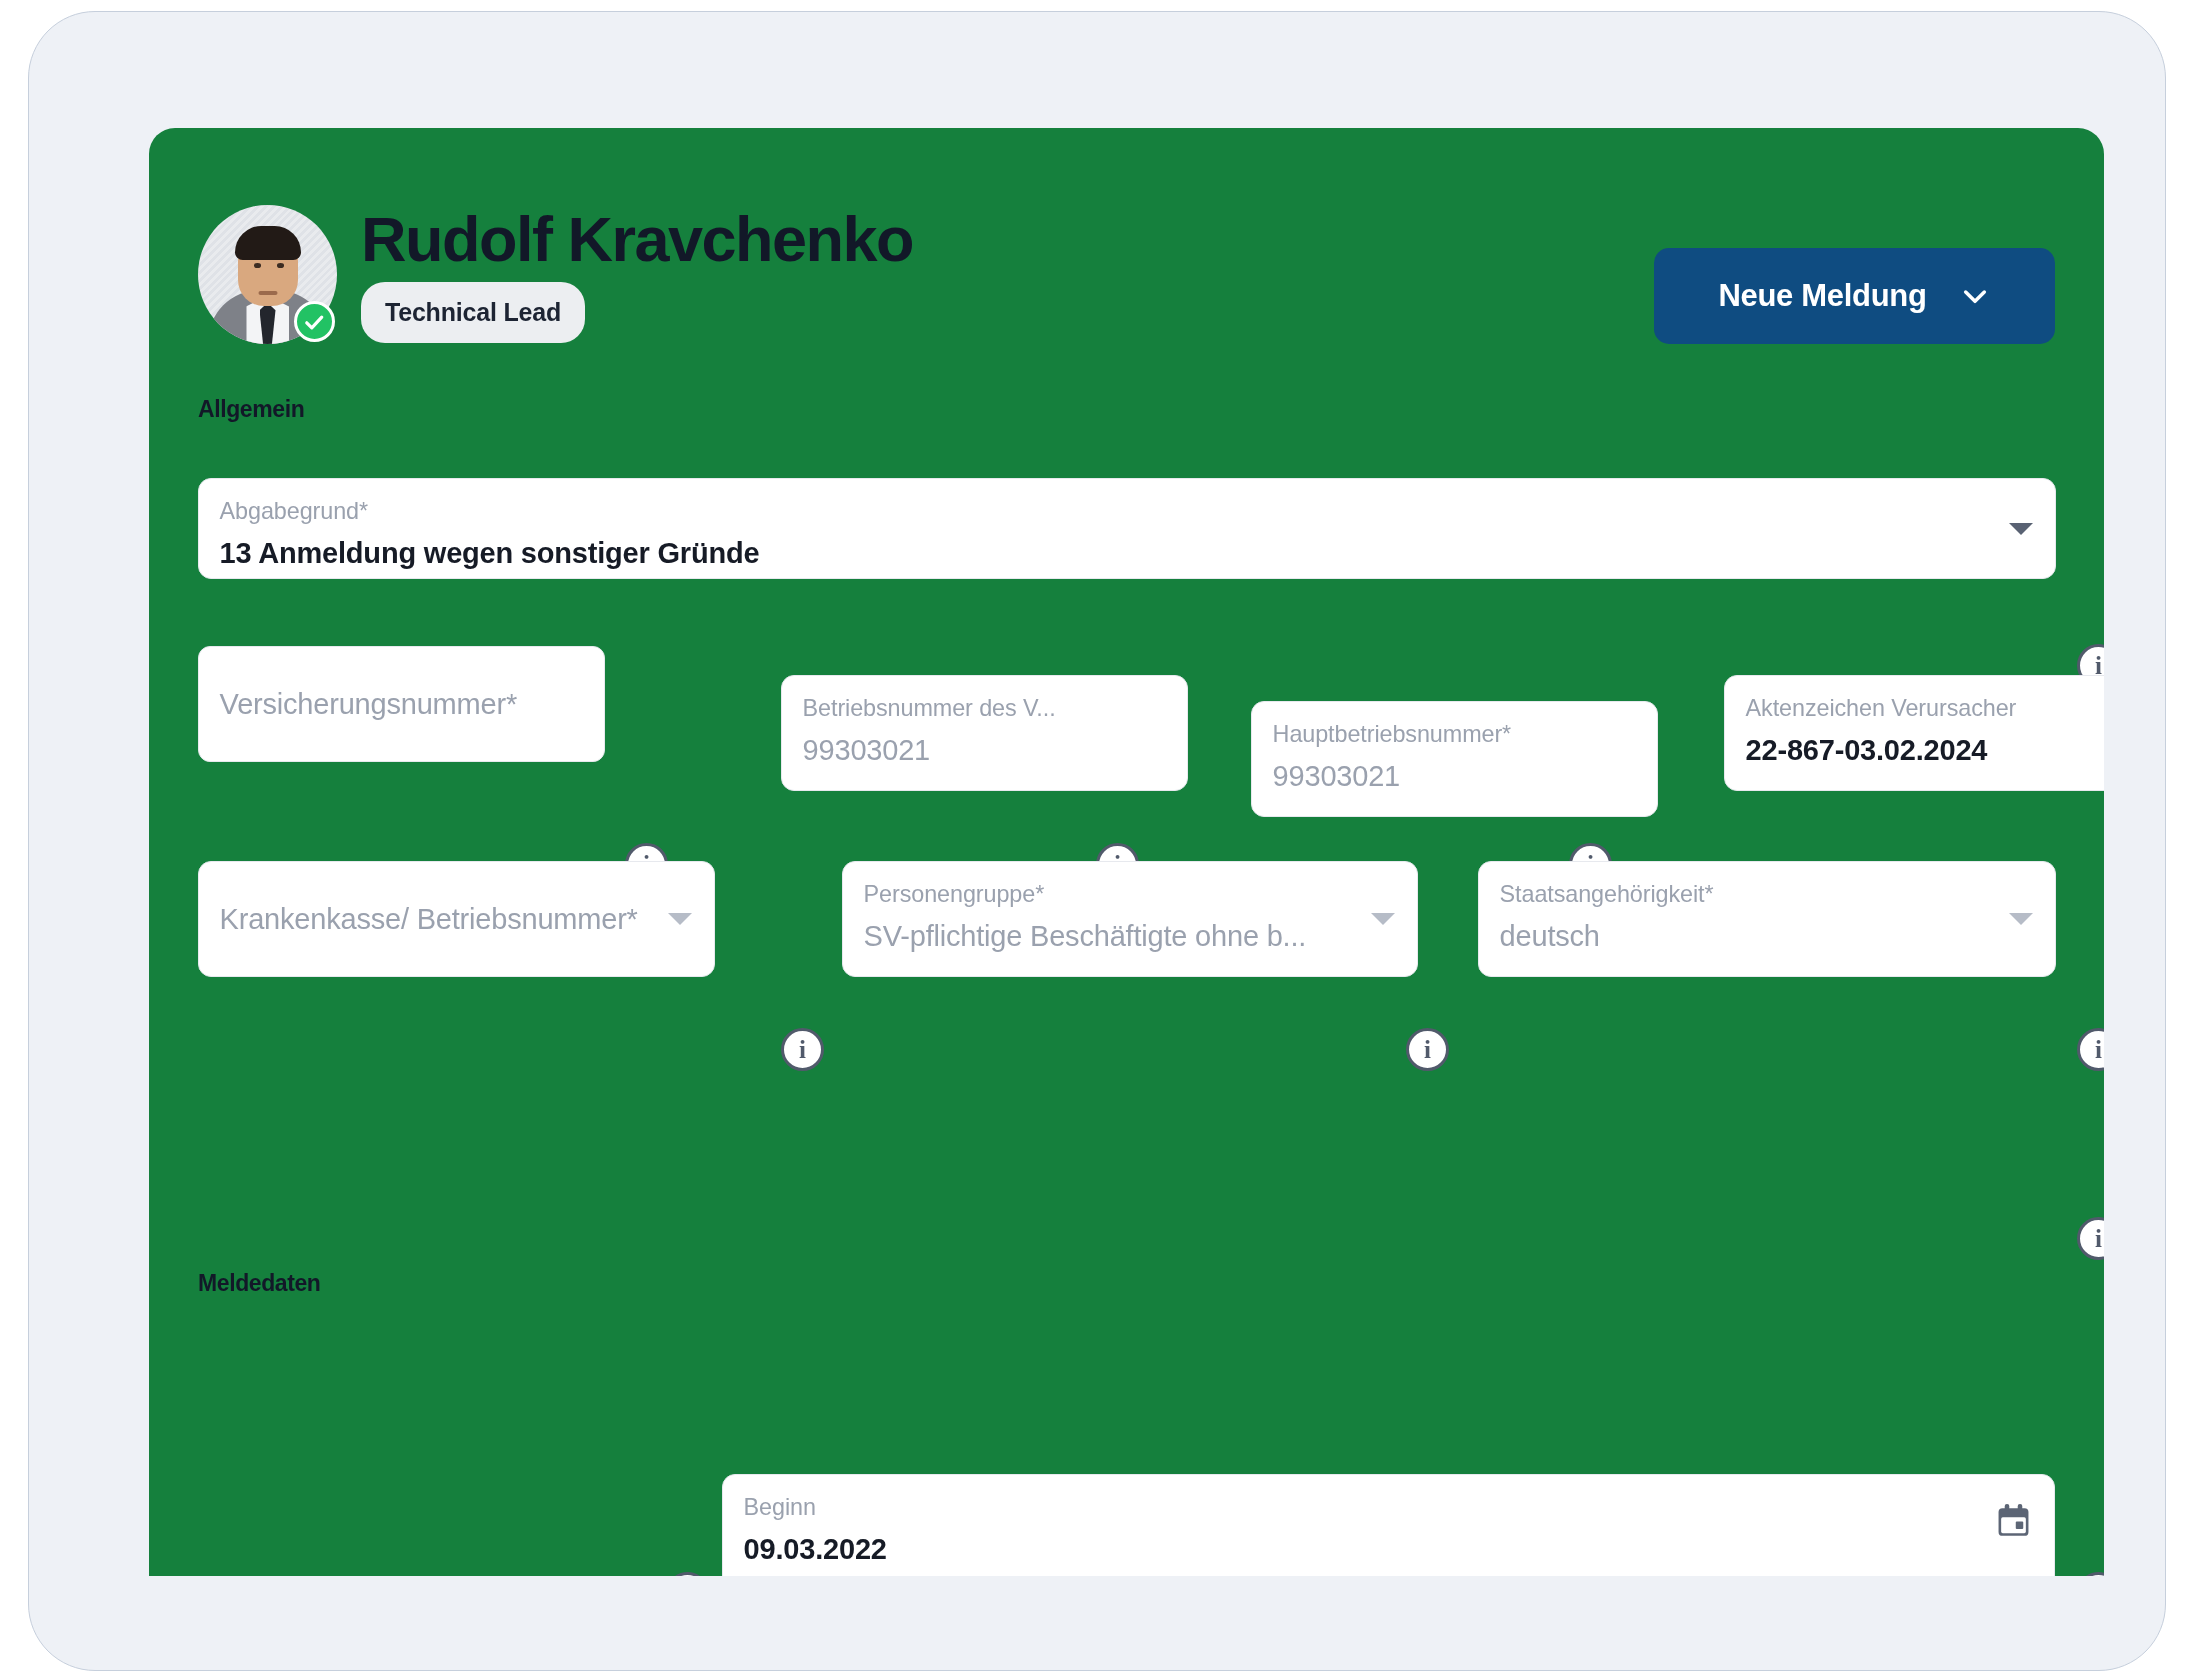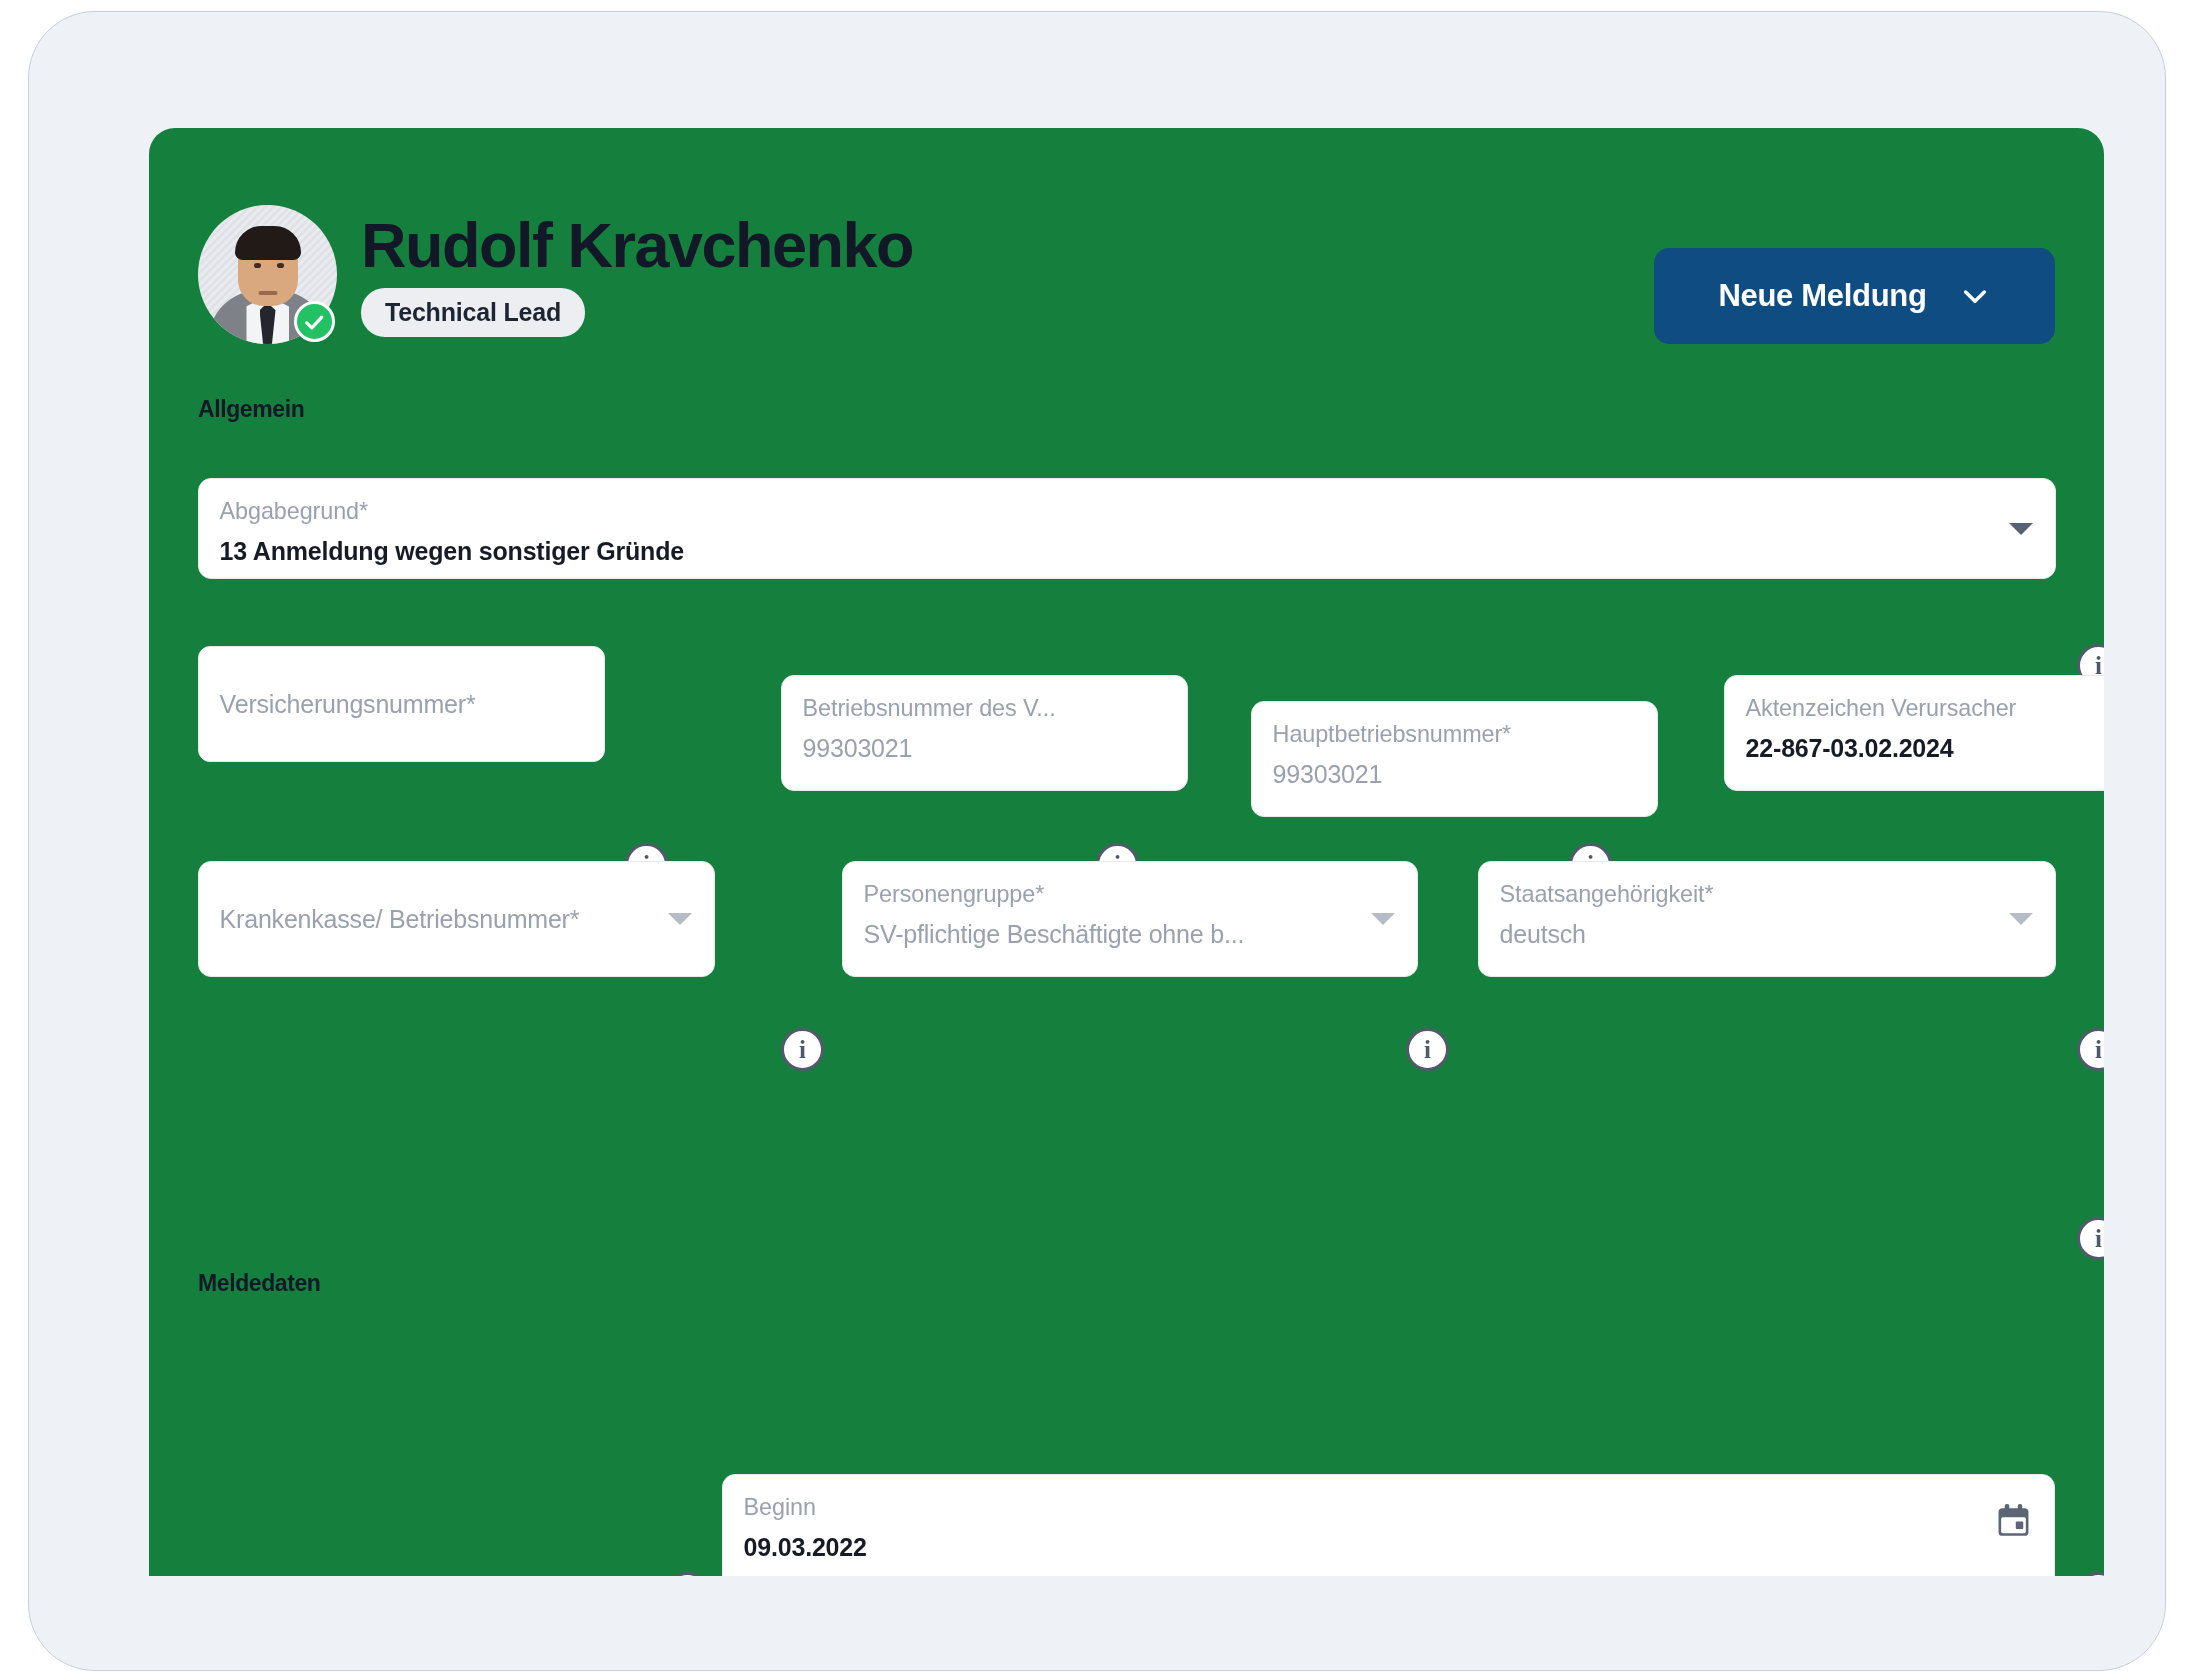--- a/index.html
+++ b/index.html
@@ -154,21 +154,21 @@
     color: #121828;
     letter-spacing: -1.5px;
     line-height: 1.05;
   }
 
   #role-badge {
     align-self: flex-start;
     background: #eceef1;
     color: #1d2433;
     border-radius: 24px;
-    padding: 10px 24px;
+    padding: 16px 24px;
     font-size: 25px;
     font-weight: bold;
     letter-spacing: -0.2px;
   }
 
   #new-report-button {
     position: absolute;
     right: 49px;
     top: 120px;
     height: 96px;
@@ -214,21 +214,21 @@
     left: 20.6px;
     top: 19px;
     font-size: 23.4px;
     color: #9aa1ae;
     letter-spacing: -0.1px;
     white-space: nowrap;
   }
   .field .value {
     position: absolute;
     left: 20.6px;
-    font-size: 25px;
+    font-size: 29px;
     letter-spacing: -0.2px;
     white-space: nowrap;
   }
   .field .value.muted { color: #9aa1ae; }
   .field .value.active { color: #161b26; font-weight: bold; }
   
   .field .value.placeholder-only {
     top: 50%;
     transform: translateY(-50%);
     color: #9aa1ae;

